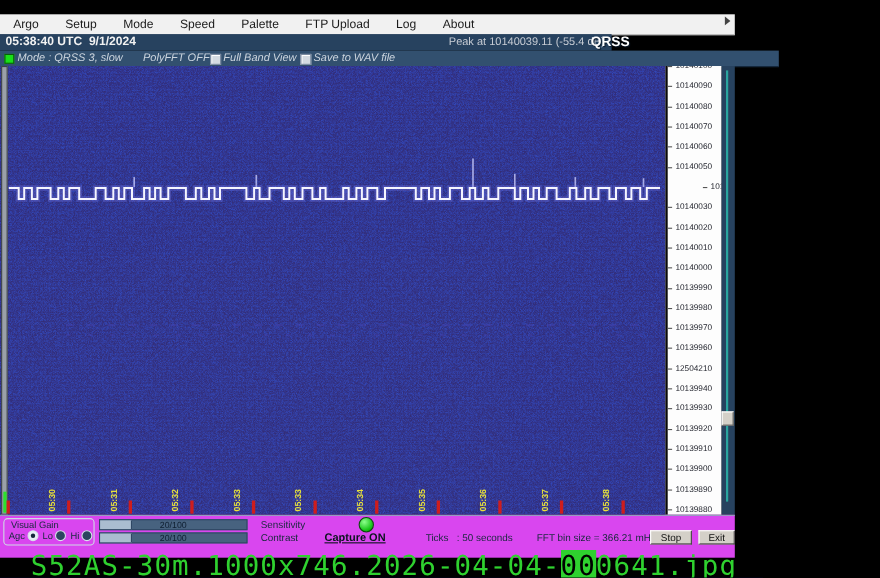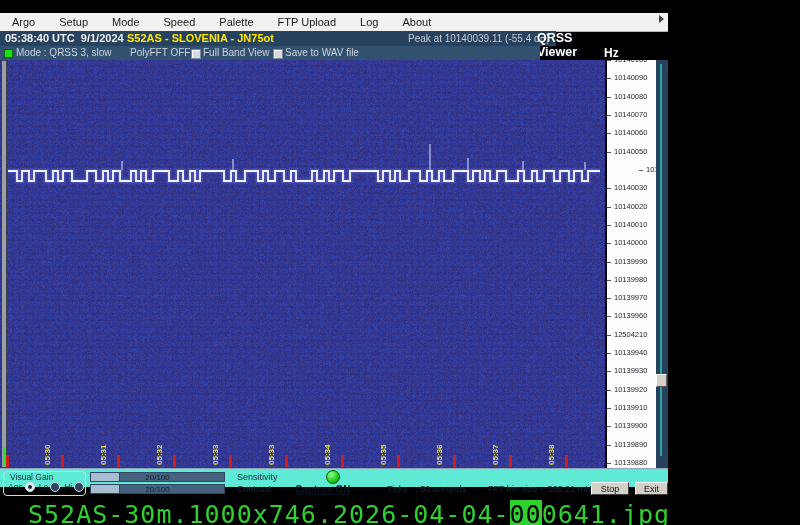--- a/index.html
+++ b/index.html
@@ -9,21 +9,21 @@
 
   
   #menubar{left:0;top:13px;width:668px;height:18px;background:#f1f1f1;
     border-bottom:1px solid #b5b5b5;display:flex;align-items:center;}
   .menu-item{font-size:11px;color:#1b1b1b;padding:0 12px;line-height:18px;cursor:default;}
   #menu-arrow{right:136px;top:15px;width:0;height:0;border-left:5px solid #444;
     border-top:4px solid transparent;border-bottom:4px solid transparent;}
 
   
   #statusbar{left:0;top:31px;width:556px;height:15px;background:#27425f;}
-  #modebar{left:0;top:46px;width:540px;height:14px;background:#32506f;border-bottom:1px solid #14273c;}
+  #modebar{left:0;top:46px;width:708px;height:14px;background:#32506f;border-bottom:1px solid #14273c;font-style:italic;}
   #clock{left:5px;top:1px;font-size:11px;font-weight:bold;color:#f2f2f2;white-space:pre;}
   #station{left:127px;top:1px;font-size:11px;font-weight:bold;color:#ffe800;}
   #peak{left:408px;top:2px;font-size:10px;color:#c7ccd4;}
   #app-title{left:537px;top:0px;font-size:12.5px;font-weight:bold;color:#fff;
      text-shadow:1px 1px 1px #0a1828;}
   #hz-label{left:604px;top:46px;font-size:12px;font-weight:bold;color:#fff;}
   #mode-led{left:4px;top:3px;width:7px;height:7px;background:#19e019;border:1px solid #0a5c0a;}
   #mode-text{left:16px;top:1px;font-size:10px;color:#ccd5de;}
   #polyfft{left:130px;top:1px;font-size:10px;color:#ccd5de;}
   .cbx{top:3px;width:8px;height:8px;background:#d3dae1;border:1px solid #7a8aa0;
@@ -46,21 +46,21 @@
   .freq-row{position:absolute;left:0;height:8px;line-height:8px;font-size:7.5px;
      color:#23252e;white-space:nowrap;}
   .freq-row::before{content:"";position:absolute;left:0;top:4px;width:4px;height:1px;background:#555;}
   .freq-row span{margin-left:7px;}
   #scale-col{left:656px;top:60px;width:12px;height:408px;background:#27425f;}
   #scale-track{position:absolute;left:4px;top:4px;width:2px;height:392px;background:#2ba49e;}
   #scale-thumb{position:absolute;left:0px;top:314px;width:11px;height:13px;background:#d4d0c8;
      border:1px solid;border-color:#fff #5a5a5a #5a5a5a #fff;box-sizing:border-box;}
 
   
-  #controlpanel{left:0;top:468px;width:668px;height:19px;background:#5eead4;
+  #controlpanel{left:0;top:468px;width:668px;height:39px;background:#d946ef;
      border-top:1px solid #8fa3bb;box-sizing:border-box;}
   #vg-box{left:3px;top:2px;width:81px;height:23px;border:1px solid #cfdae5;border-radius:4px;}
   #vg-title{left:6px;top:0px;font-size:8.5px;color:#16283c;}
   #vg-radios{left:4px;top:10px;display:flex;align-items:center;font-size:8.5px;color:#16283c;}
   .radio-circle{width:8px;height:8px;border-radius:50%;background:#2c4560;
      border:1px solid #d8e2ec;margin:0 4px 0 2px;position:relative;}
   .radio-circle.sel{background:#e8eef4;}
   .radio-circle.sel::after{content:"";position:absolute;left:2px;top:2px;width:4px;height:4px;
      border-radius:50%;background:#15273a;}
   .slider{position:absolute;left:90px;width:135px;height:10px;background:#47627f;
@@ -97,21 +97,20 @@
     <span class="menu-item">Speed</span>
     <span class="menu-item">Palette</span>
     <span class="menu-item">FTP Upload</span>
     <span class="menu-item">Log</span>
     <span class="menu-item">About</span>
   </div>
 <div id="menu-arrow" class="abs"></div>
 
 <div id="statusbar" class="abs">
   <span id="clock" class="abs">05:38:40 UTC  9/1/2024</span>
-  <span id="station" class="abs">S52AS - SLOVENIA - JN75ot</span>
   <span id="peak" class="abs">Peak at 10140039.11 (-55.4 dB)</span>
   <span id="app-title" class="abs">QRSS Viewer by I2PHD</span>
 </div>
 <span id="hz-label" class="abs">Hz</span>
 
 <div id="modebar" class="abs">
   <div id="mode-led" class="abs"></div>
   <span id="mode-text" class="abs">Mode : QRSS 3, slow</span>
   <span id="polyfft" class="abs">PolyFFT OFF</span>
   <span class="cbx abs" style="left:191px;"></span>

